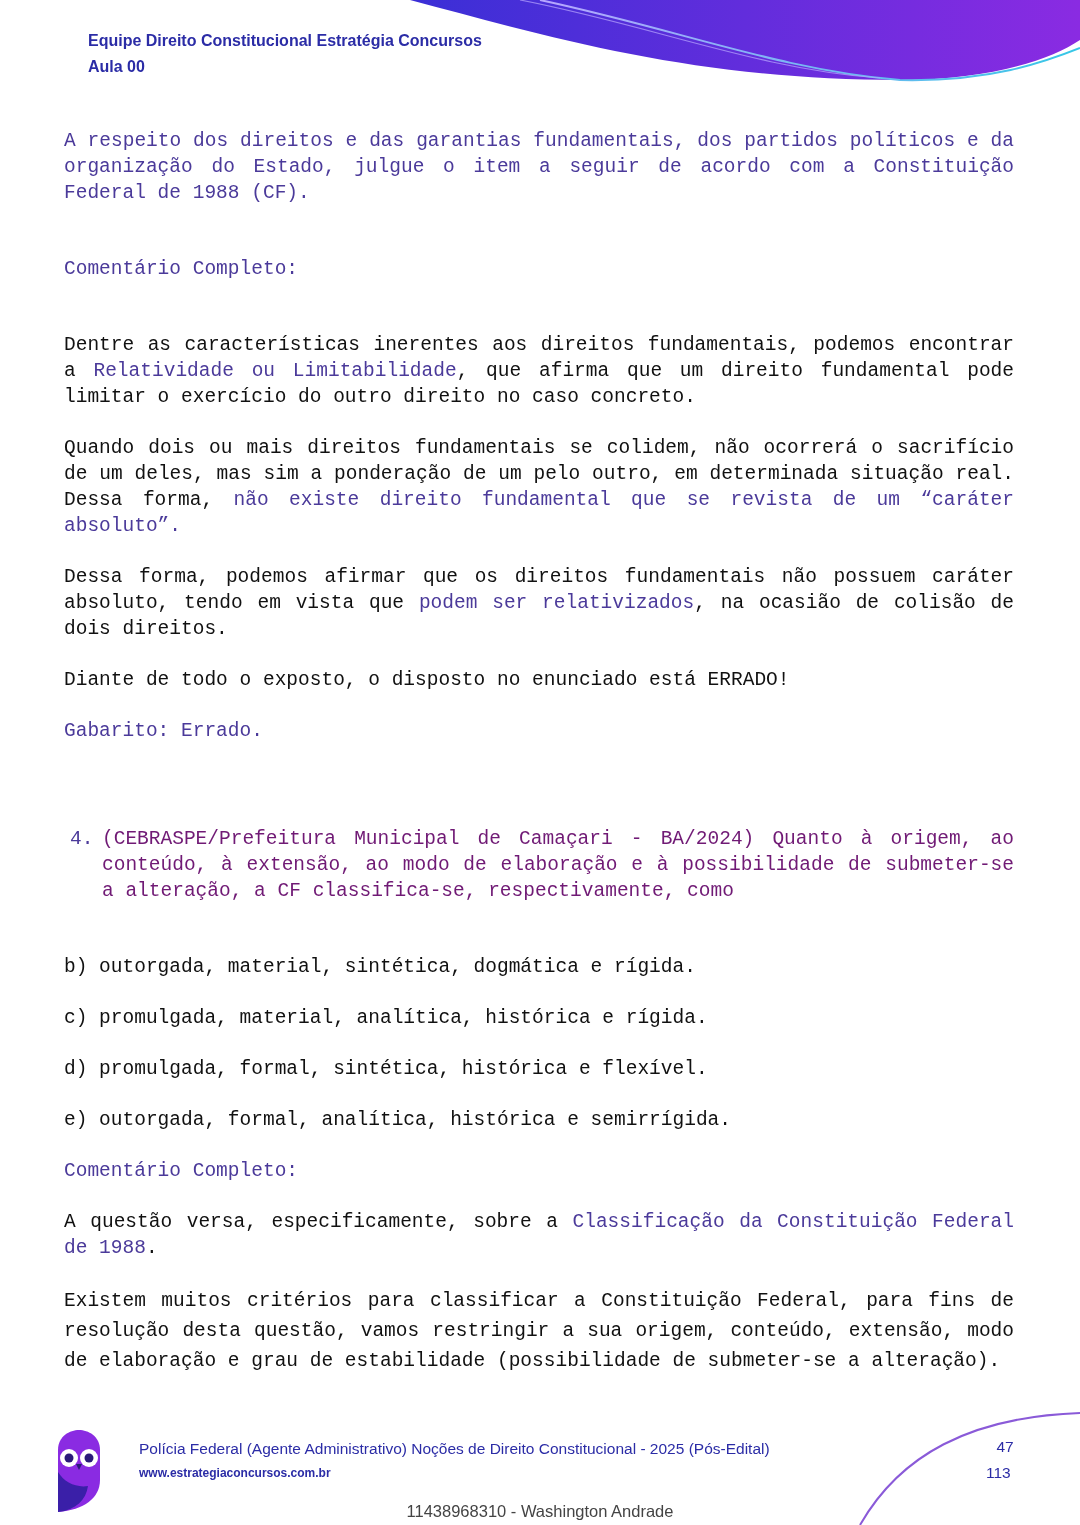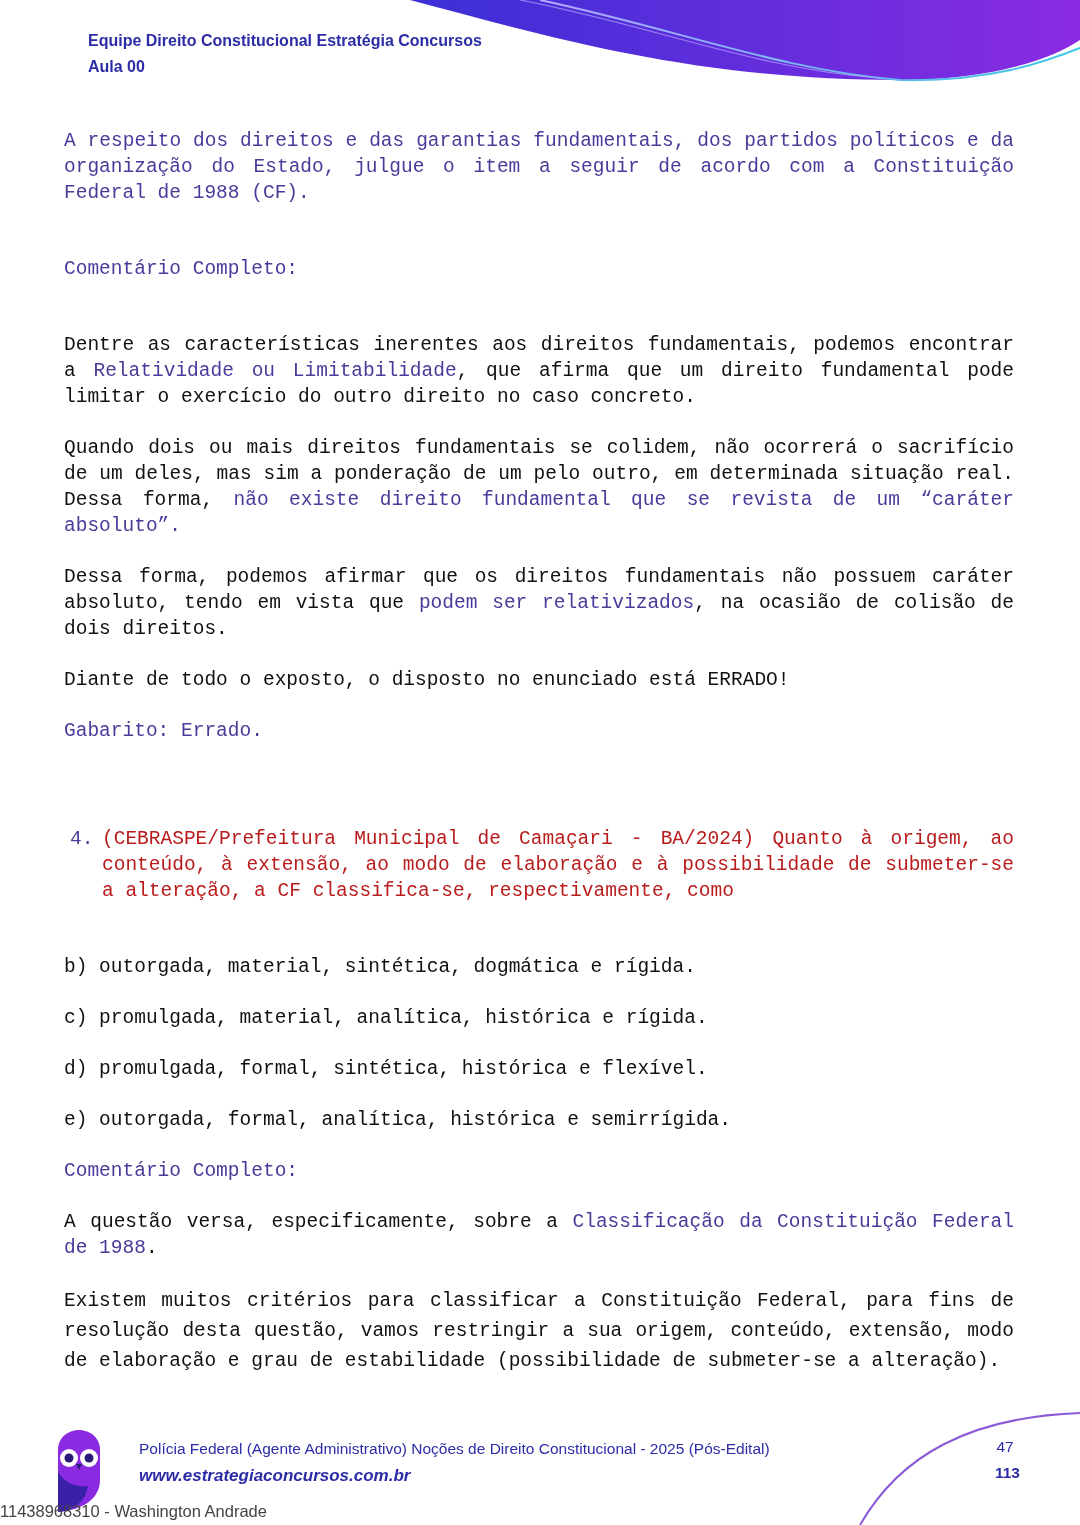--- a/index.html
+++ b/index.html
@@ -13,29 +13,29 @@
   .header-text { position: absolute; left: 88px; top: 28px; color: #2b2ca6; font-weight: bold; font-size: 16px; line-height: 26px; }
   .header-text div { white-space: nowrap; }
 
   .content { position: absolute; left: 64px; top: 128px; width: 950px; font-family: Liberation Mono, monospace; font-size: 19.5px; line-height: 26px; }
   .para { margin: 0; text-align: justify; }
   .purple { color: #4b3a9a; }
   .gap { height: 25px; }
 
   .q-item { display: flex; padding-left: 6px; }
   .q-num { width: 32px; flex: none; color: #4b3a9a; }
-  .q-text { flex: 1; text-align: justify; color: #b91c1c; }
+  .q-text { flex: 1; text-align: justify; color: #701a75; }
 
   .footer-curve { position: absolute; left: 840px; top: 1405px; width: 240px; height: 120px; }
   .owl { position: absolute; left: 54px; top: 1428px; width: 50px; height: 86px; }
   .footer-title { position: absolute; left: 139px; top: 1440px; color: #2b2ca6; font-weight: normal; font-size: 15.5px; white-space: nowrap; }
-  .footer-url { position: absolute; left: 139px; top: 1466px; color: #2b2ca6; font-weight: bold; font-style: italic; font-size: 17px; }
+  .footer-url { position: absolute; left: 139px; top: 1466px; color: #2b2ca6; font-weight: bold; font-size: 12px; }
   .page-num { position: absolute; left: 990px; top: 1438px; color: #2b2ca6; font-size: 15.5px; text-align: center; width: 30px; }
-  .page-total { position: absolute; left: 986px; top: 1464px; color: #2b2ca6; font-size: 15.5px; text-align: right; width: 34px; font-weight: bold; }
-  .watermark { position: absolute; left: 0; width: 1080px; top: 1502px; text-align: left; color: #444; font-size: 16.5px; }
+  .page-total { position: absolute; left: 986px; top: 1464px; color: #2b2ca6; font-size: 15.5px; text-align: left; width: 34px; }
+  .watermark { position: absolute; left: 0; width: 1080px; top: 1502px; text-align: center; color: #444; font-size: 16.5px; }
 </style>
 </head>
 <body>
 
 <svg class="header-wave" viewBox="0 0 1080 100" preserveAspectRatio="none">
   <defs>
     <linearGradient id="wg" x1="0" y1="0" x2="1" y2="0">
       <stop offset="0" stop-color="#3a2fd6"></stop>
       <stop offset="1" stop-color="#8a2be2"></stop>
     </linearGradient>

